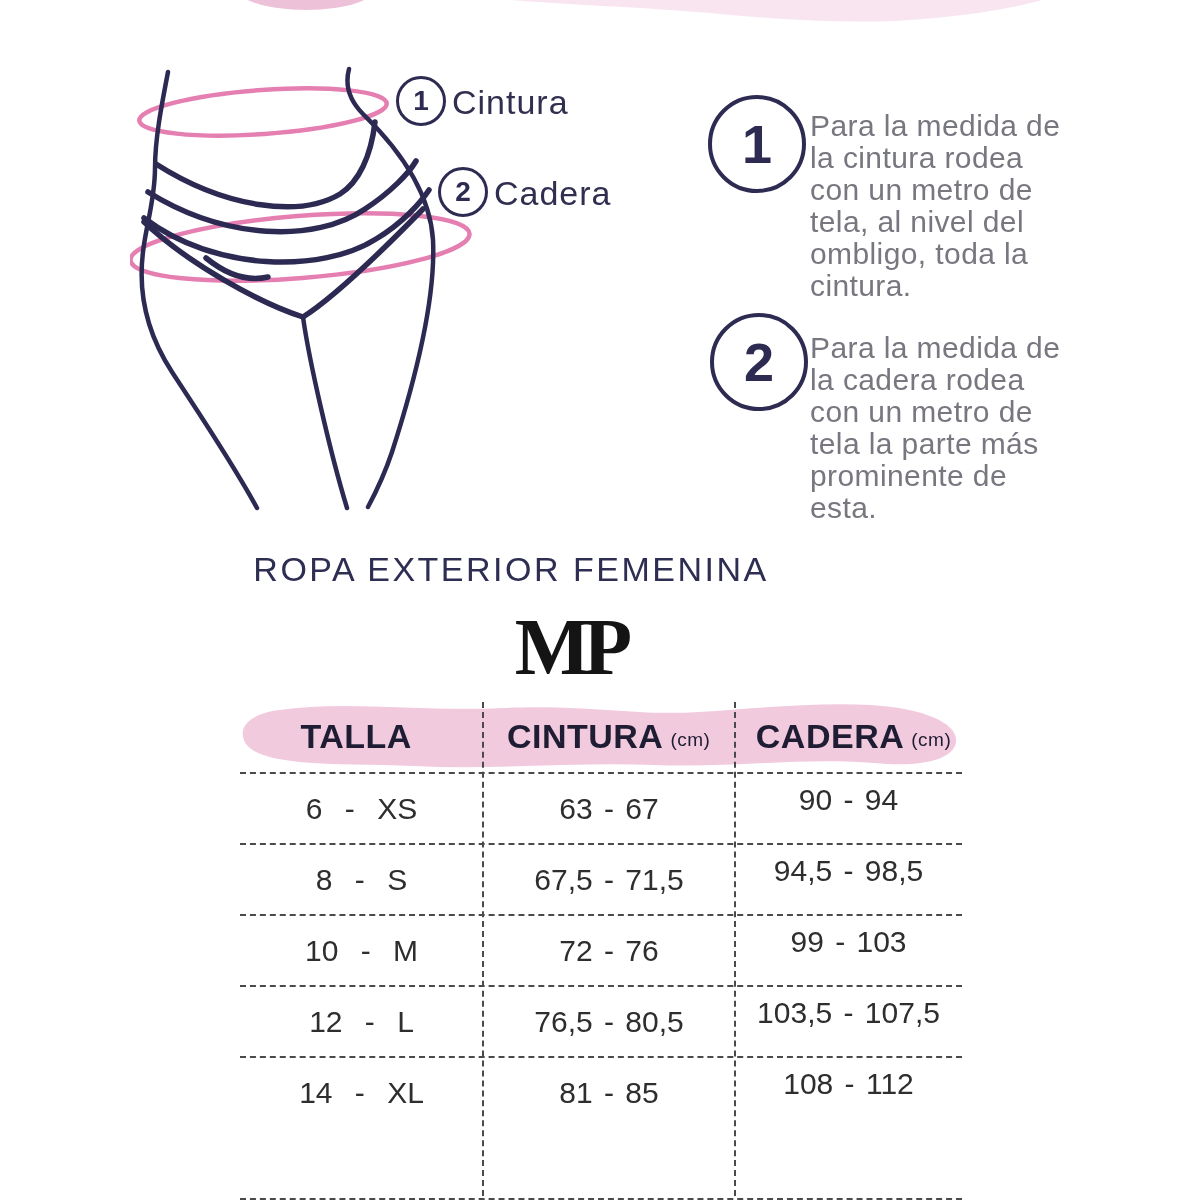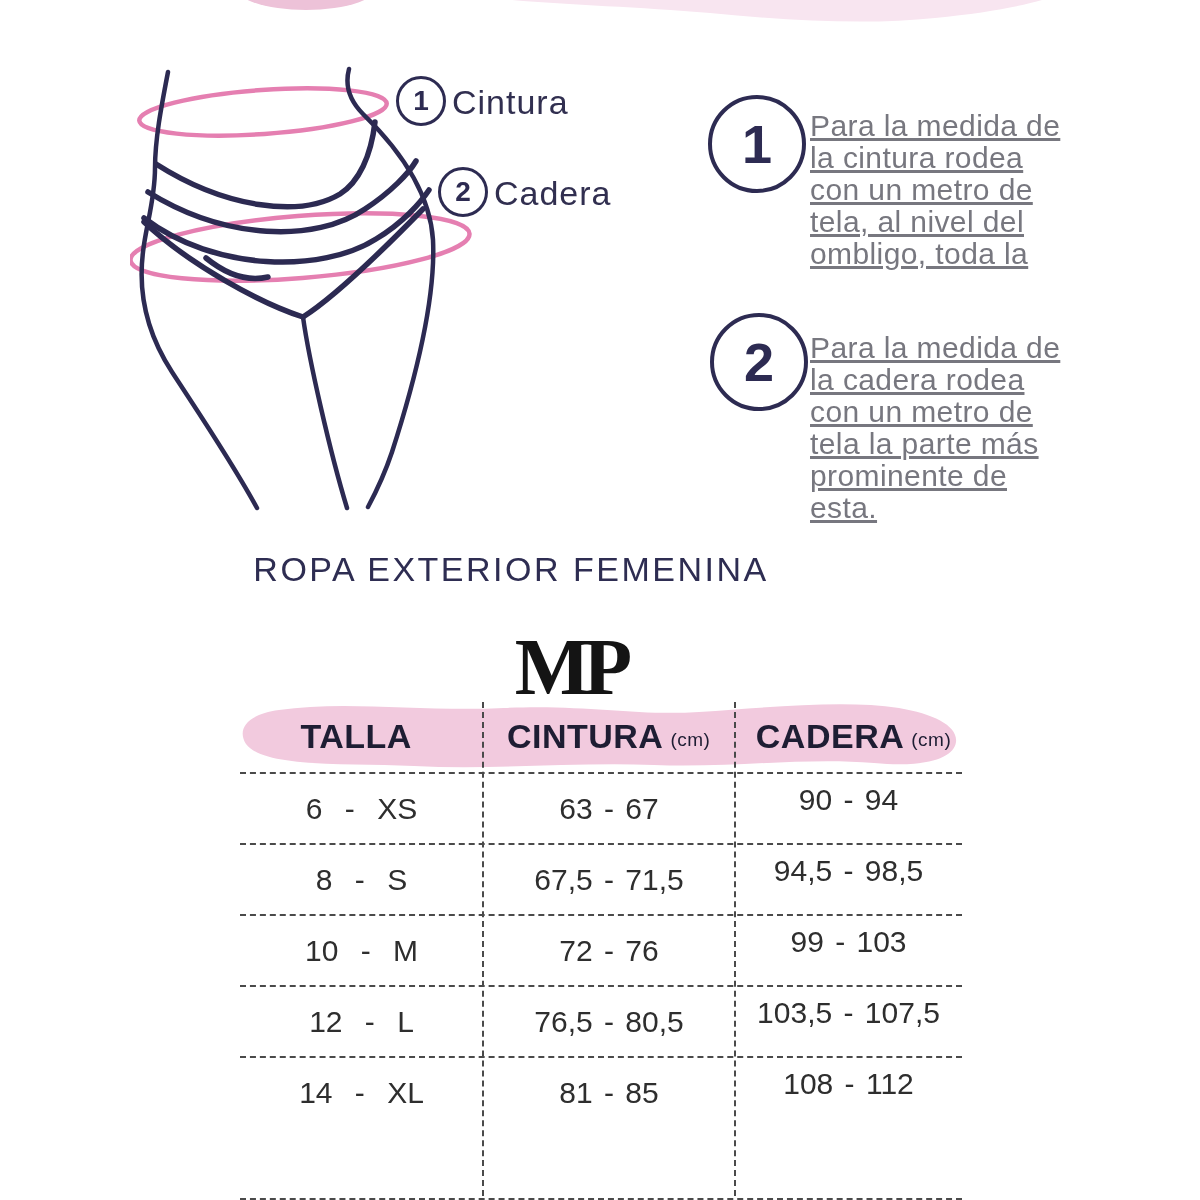--- a/index.html
+++ b/index.html
@@ -23,28 +23,28 @@
   #label-cintura{left:452px;top:83px;}
   #label-cadera{left:494px;top:174px;}
 
   
   .instr-circle{width:90px;height:90px;border:4px solid #2d2b52;border-radius:50%;
                 display:flex;align-items:center;justify-content:center;
                 font-size:54px;font-weight:bold;color:#2d2b52;background:#fff;}
   #instr-circle-1{left:708px;top:95px;}
   #instr-circle-2{left:710px;top:313px;}
   .instr-text{width:300px;color:#77777f;font-size:30px;line-height:32px;letter-spacing:0.4px;}
-  .instr-text span{display:block;text-decoration:underline;}
+  .instr-text span{display:block;}
   #instr-text-1{left:810px;top:110px;}
   #instr-text-2{left:810px;top:332px;}
 
   
   #section-title{left:0;top:550px;width:1022px;text-align:center;
                  font-size:34px;letter-spacing:2.5px;color:#2e2d52;}
-  #brand-logo{left:0;top:622px;width:1140px;text-align:center;
+  #brand-logo{left:0;top:602px;width:1140px;text-align:center;
               font-family:"Liberation Serif",serif;font-weight:bold;
               font-size:80px;letter-spacing:-7px;color:#141414;}
 
   
   #size-table{left:240px;top:700px;width:722px;height:498px;
               border-bottom:2px dashed #4a4a4a;}
   #header-band{position:absolute;left:-6px;top:0;width:730px;height:72px;z-index:0;}
   .t-row{position:relative;display:flex;width:722px;z-index:2;}
   .t-header{height:72px;gap:16px;}
   .t-data{height:71px;border-top:2px dashed #4a4a4a;box-sizing:border-box;}
@@ -101,20 +101,21 @@
 
 <div class="instr-circle abs" id="instr-circle-1">
   <span>1</span>
 </div>
 <div class="instr-text abs" id="instr-text-1">
   <span>Para la medida de</span>
   <span>la cintura rodea</span>
   <span>con un metro de</span>
   <span>tela, al nivel del</span>
   <span>ombligo, toda la</span>
+  <span>cintura.</span>
 </div>
 
 <div class="instr-circle abs" id="instr-circle-2">
   <span>2</span>
 </div>
 <div class="instr-text abs" id="instr-text-2">
   <span>Para la medida de</span>
   <span>la cadera rodea</span>
   <span>con un metro de</span>
   <span>tela la parte más</span>

